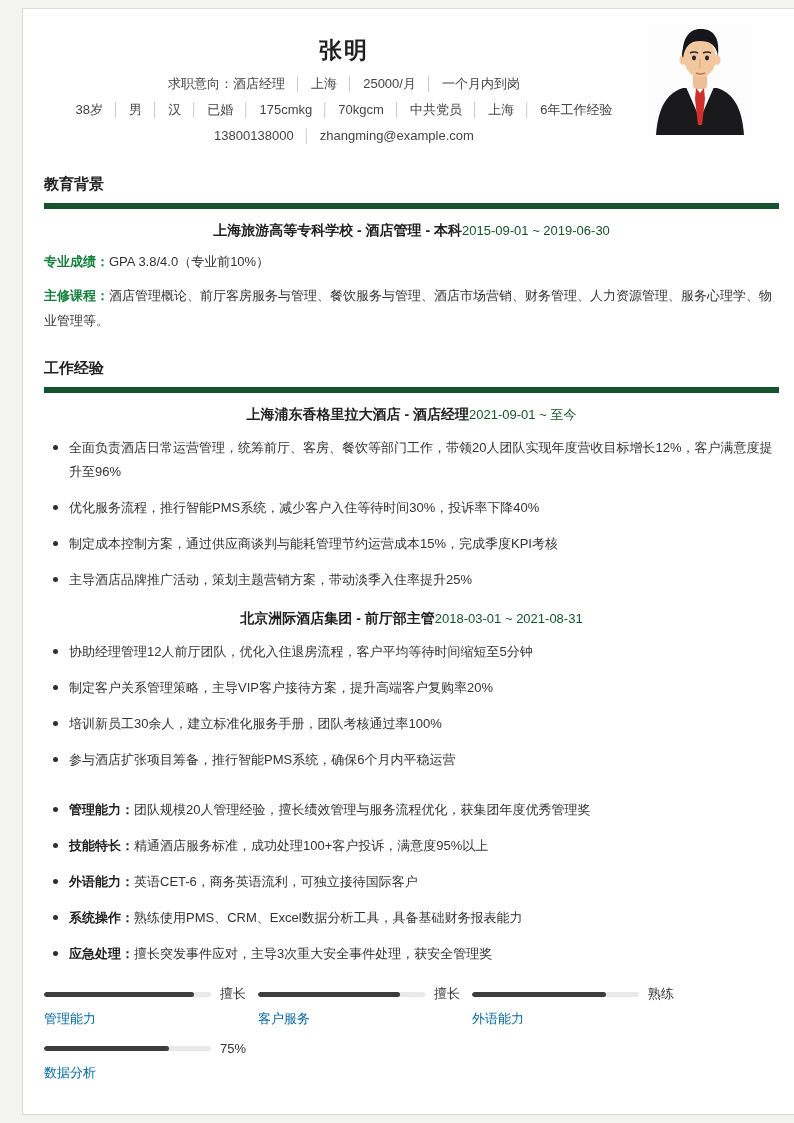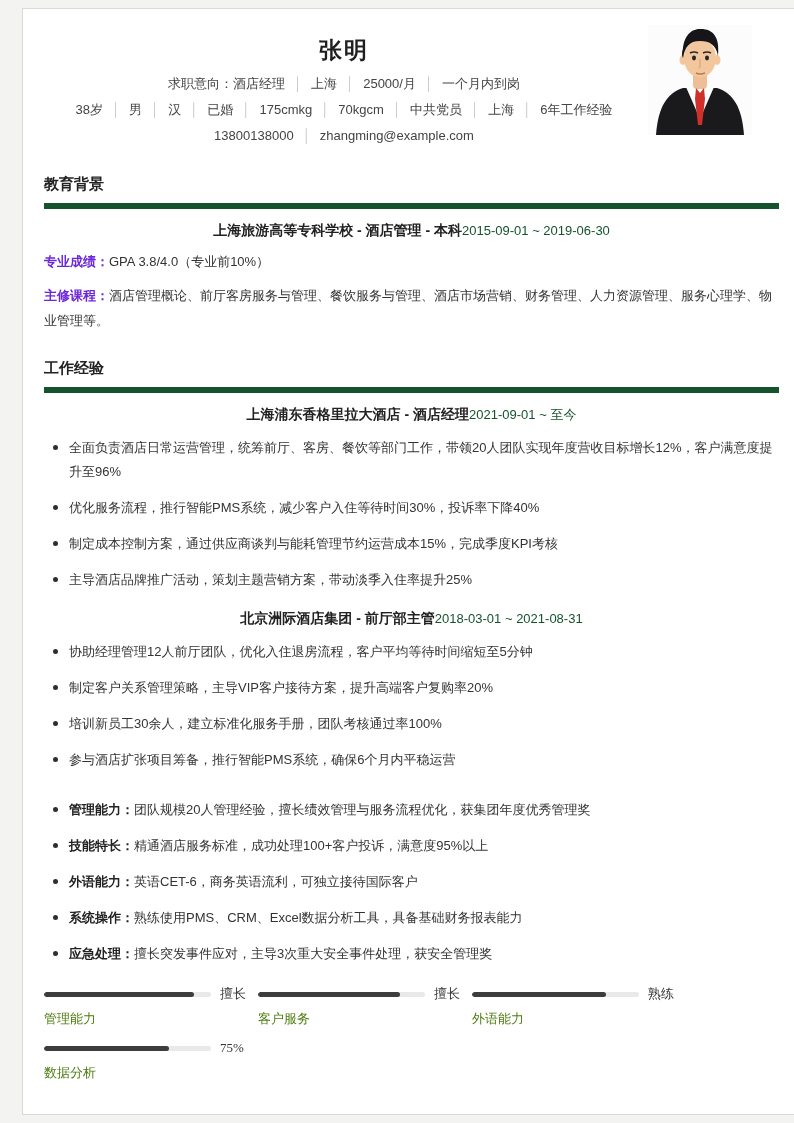--- a/index.html
+++ b/index.html
@@ -43,46 +43,46 @@
   }
 
   .entry-head {
     display:flex; justify-content:center; align-items:baseline;
     margin-top:13px;
   }
   .entry-title { font-size:14px; font-weight:700; color:#222; }
   .entry-date  { font-size:13px; color:#14532d; white-space:nowrap; }
 
   .meta-row { margin-top:9px; font-size:13px; line-height:25px; color:#333; }
-  .meta-row b { color:#6d28d9; }
+  .meta-row b { color:#15803d; }
 
   .job + .job { margin-top:18px; }
 
   ul.bullets { list-style:none; margin:0; padding:0; }
   ul.bullets > li {
     position:relative; padding-left:25px; margin-top:12px;
     font-size:13px; line-height:24px; color:#333;
   }
   ul.bullets > li::before {
     content:""; position:absolute; left:9px; top:9px;
     width:5px; height:5px; border-radius:50%; background:#2e2e2e;
   }
   ul.bullets > li b { color:#222; }
 
   
   .bars { display:flex; flex-wrap:wrap; margin-top:21px; }
   .bar-item { width:214px; margin-bottom:13px; }
-  .bar-row { display:flex; align-items:center; height:14px;font-family:Liberation Serif, serif; }
+  .bar-row { display:flex; align-items:center; height:14px; }
   .bar-track {
     width:167px; height:5px; background:#e9e9e9;
     border-radius:3px; overflow:hidden;
   }
   .bar-fill { height:100%; background:#3d3d3d; border-radius:3px; }
   .bar-level { margin-left:9px; font-size:13px; color:#333; }
-  .bar-name { margin-top:9px; font-size:13px; color:#4d7c0f; }
+  .bar-name { margin-top:9px; font-size:13px; color:#0369a1; }
 </style>
 </head>
 <body>
 
 <div class="page">
 
   <div class="header">
     <div class="header-text">
       <div class="name">张明</div>
       <div class="hline hline-first"><span>求职意向：酒店经理</span><span class="sep">│</span><span>上海</span><span class="sep">│</span><span>25000/月</span><span class="sep">│</span><span>一个月内到岗</span></div>

